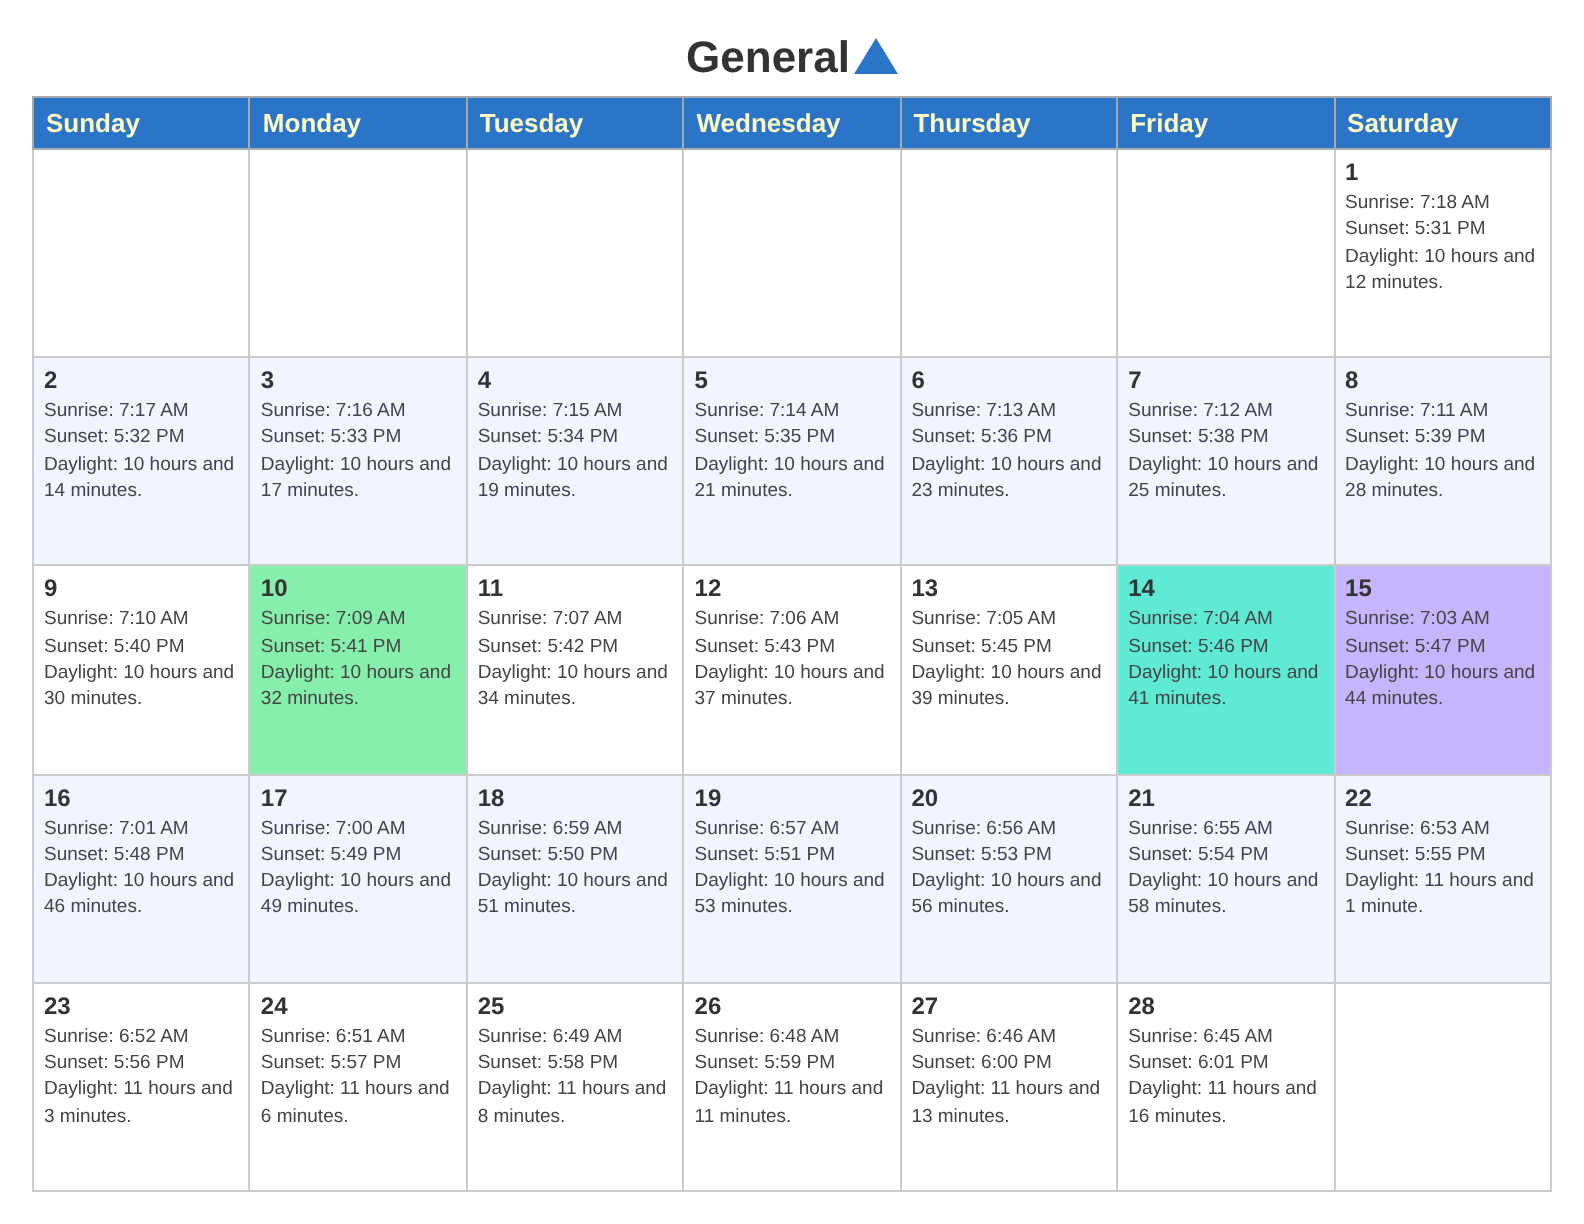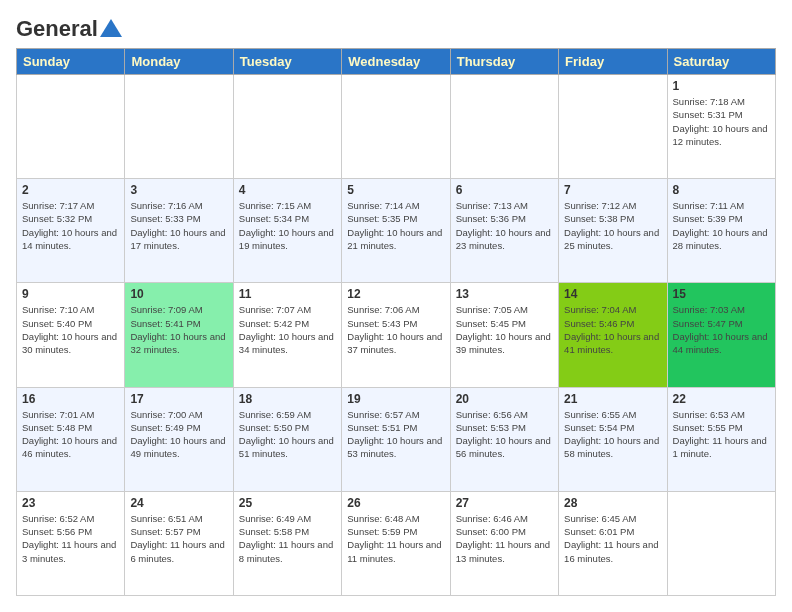--- a/index.html
+++ b/index.html
@@ -12,21 +12,21 @@
     }
     .page {
       width: 792px;
       height: 612px;
       padding: 16px;
       display: flex;
       flex-direction: column;
     }
     .header {
       display: flex;
-      justify-content: flex-start;
+      justify-content: center;
       align-items: flex-start;
       margin-bottom: 10px;
     }
     .logo {
       display: flex;
       flex-direction: column;
       align-items: flex-start;
     }
     .title-section {
       text-align: right;
@@ -209,28 +209,28 @@
 Daylight: 10 hours
 and 37 minutes.</div>
           </td>
           <td style="background-color: rgb(255, 255, 255);">
             <span class="day-num">13</span>
             <div class="day-info">Sunrise: 7:05 AM
 Sunset: 5:45 PM
 Daylight: 10 hours
 and 39 minutes.</div>
           </td>
-          <td style="background-color: #84cc16;">
+          <td style="background-color: #5eead4;">
             <span class="day-num">14</span>
             <div class="day-info">Sunrise: 7:04 AM
 Sunset: 5:46 PM
 Daylight: 10 hours
 and 41 minutes.</div>
           </td>
-          <td style="background-color: #22c55e;">
+          <td style="background-color: #c4b5fd;">
             <span class="day-num">15</span>
             <div class="day-info">Sunrise: 7:03 AM
 Sunset: 5:47 PM
 Daylight: 10 hours
 and 44 minutes.</div>
           </td>
         </tr>
         <tr>
           <td style="background-color: rgb(240, 245, 255);">
             <span class="day-num">16</span>

